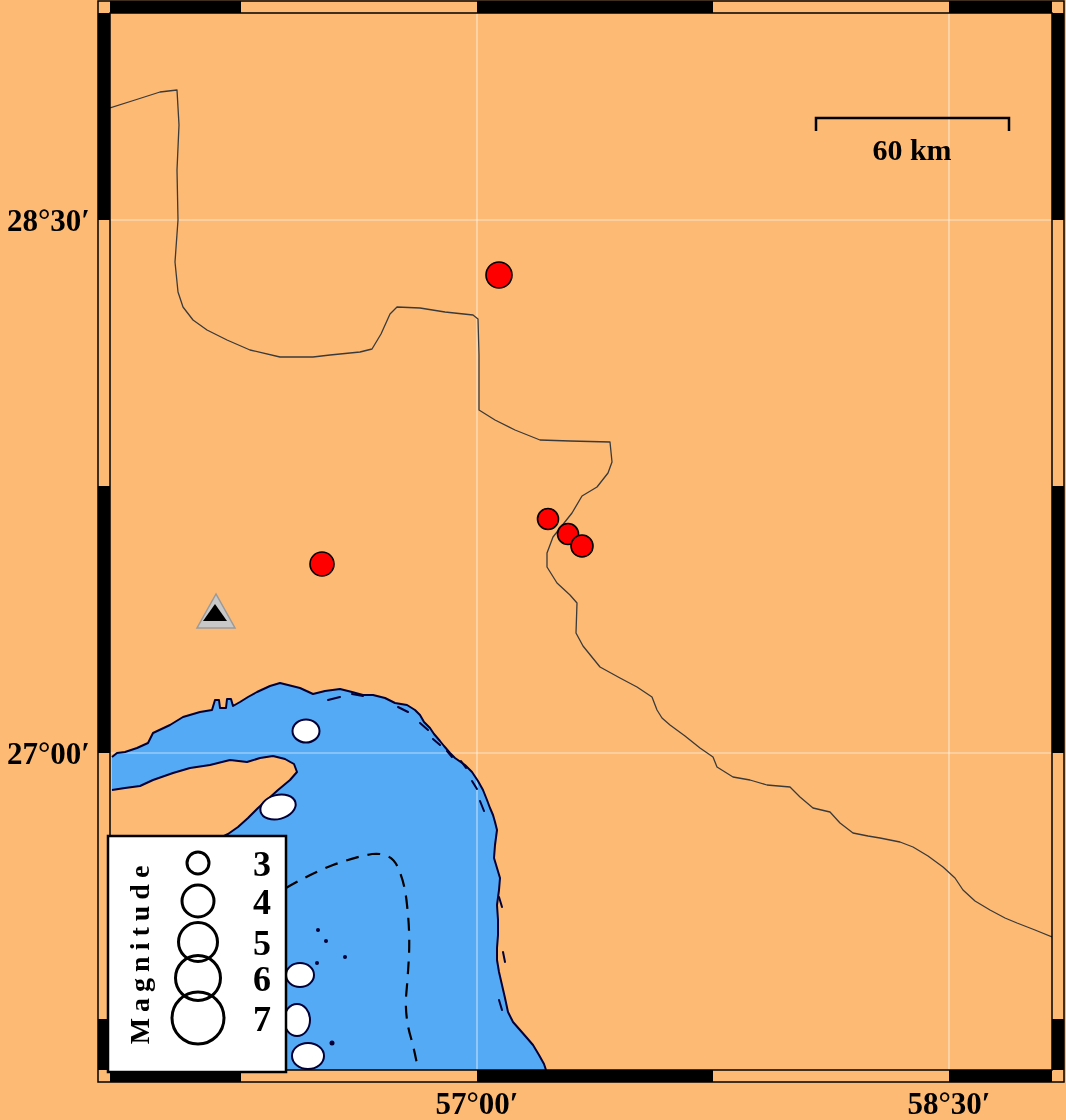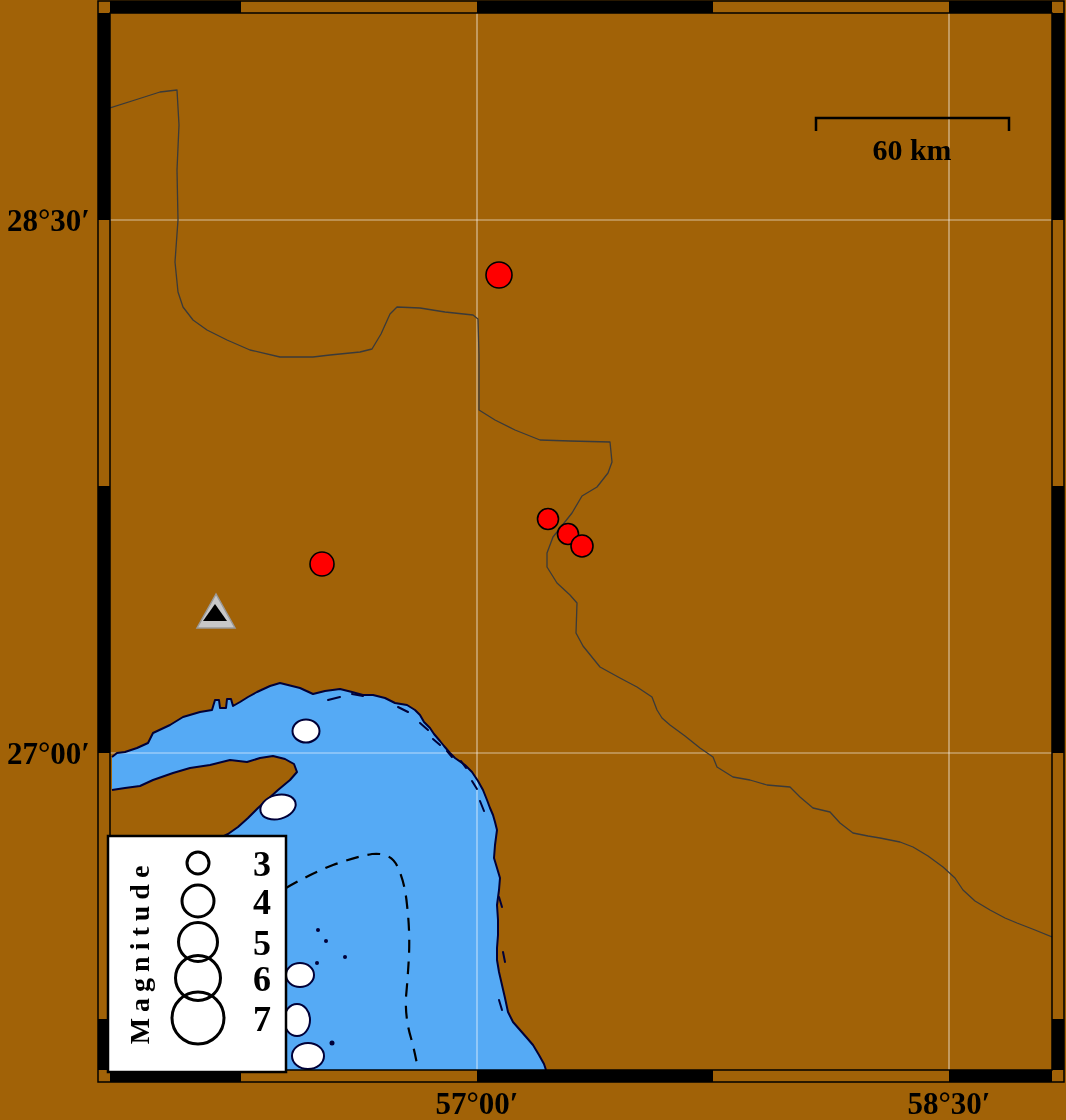--- a/index.html
+++ b/index.html
@@ -1,16 +1,16 @@
 <!DOCTYPE html>
 <html><head>
 <meta charset="utf-8">
 <style>
   html,body{margin:0;padding:0;background:#ffffff;}
-  .stage{position:relative;width:1066px;height:1120px;background:#a16207;overflow:hidden;}
+  .stage{position:relative;width:1066px;height:1120px;background:#fdba74;overflow:hidden;}
   svg{display:block;}
   text{fill:#000000;}
   .axis-label{font:bold 31px "Liberation Serif", serif;}
   .scale-label{font:bold 30px "Liberation Serif", serif;}
   .legend-num{font:bold 36px "Liberation Serif", serif;}
   .legend-title{font:bold 28px "Liberation Serif", serif;letter-spacing:6px;}
 </style>
 </head>
 <body>
 

